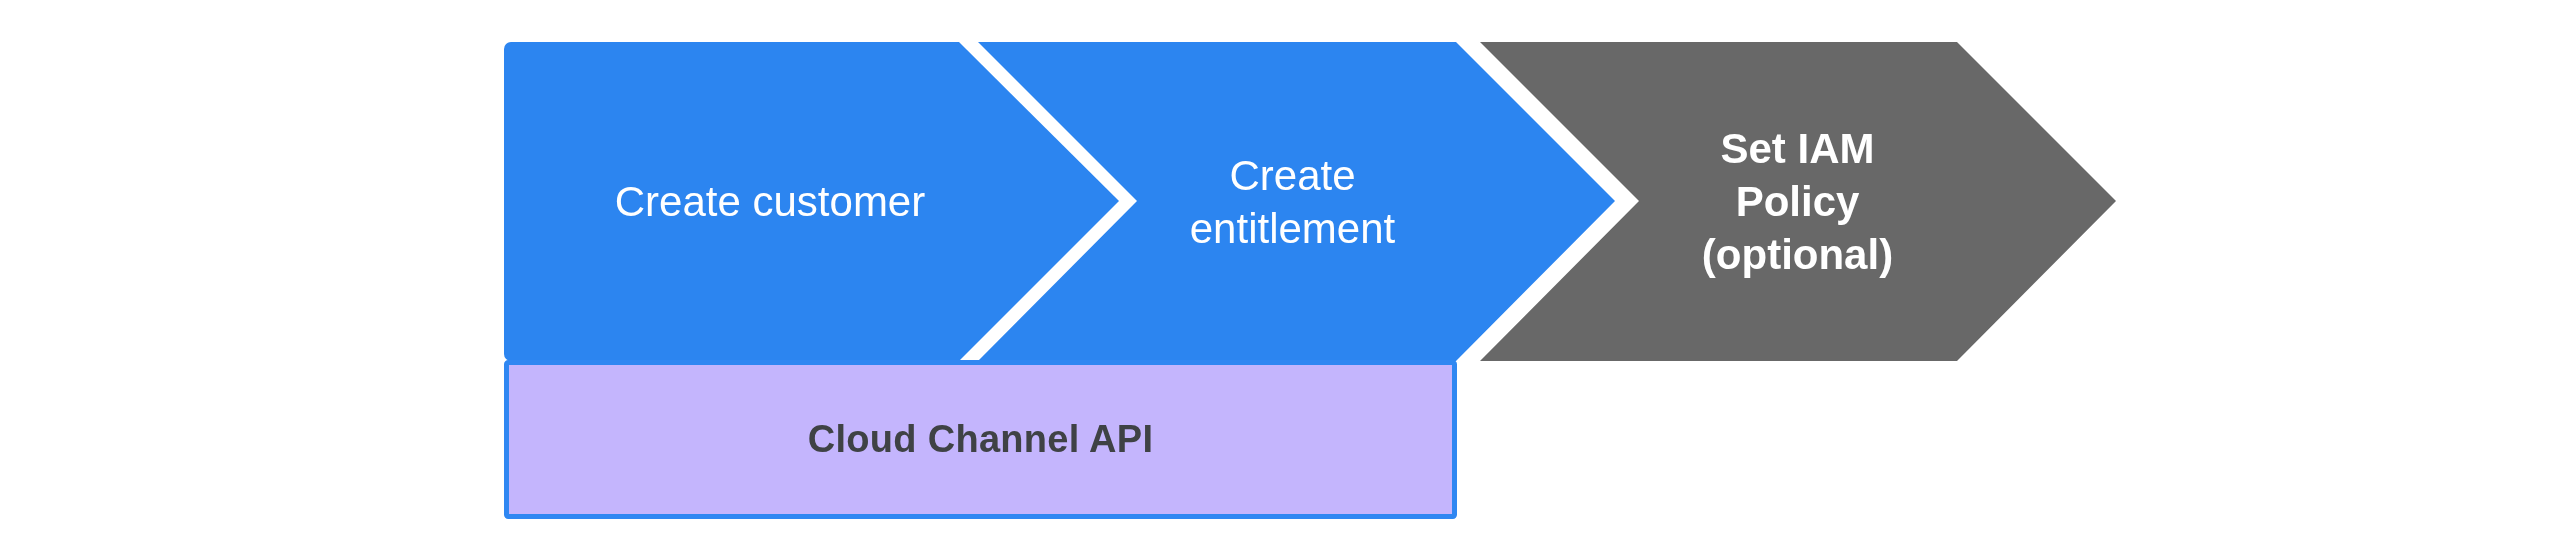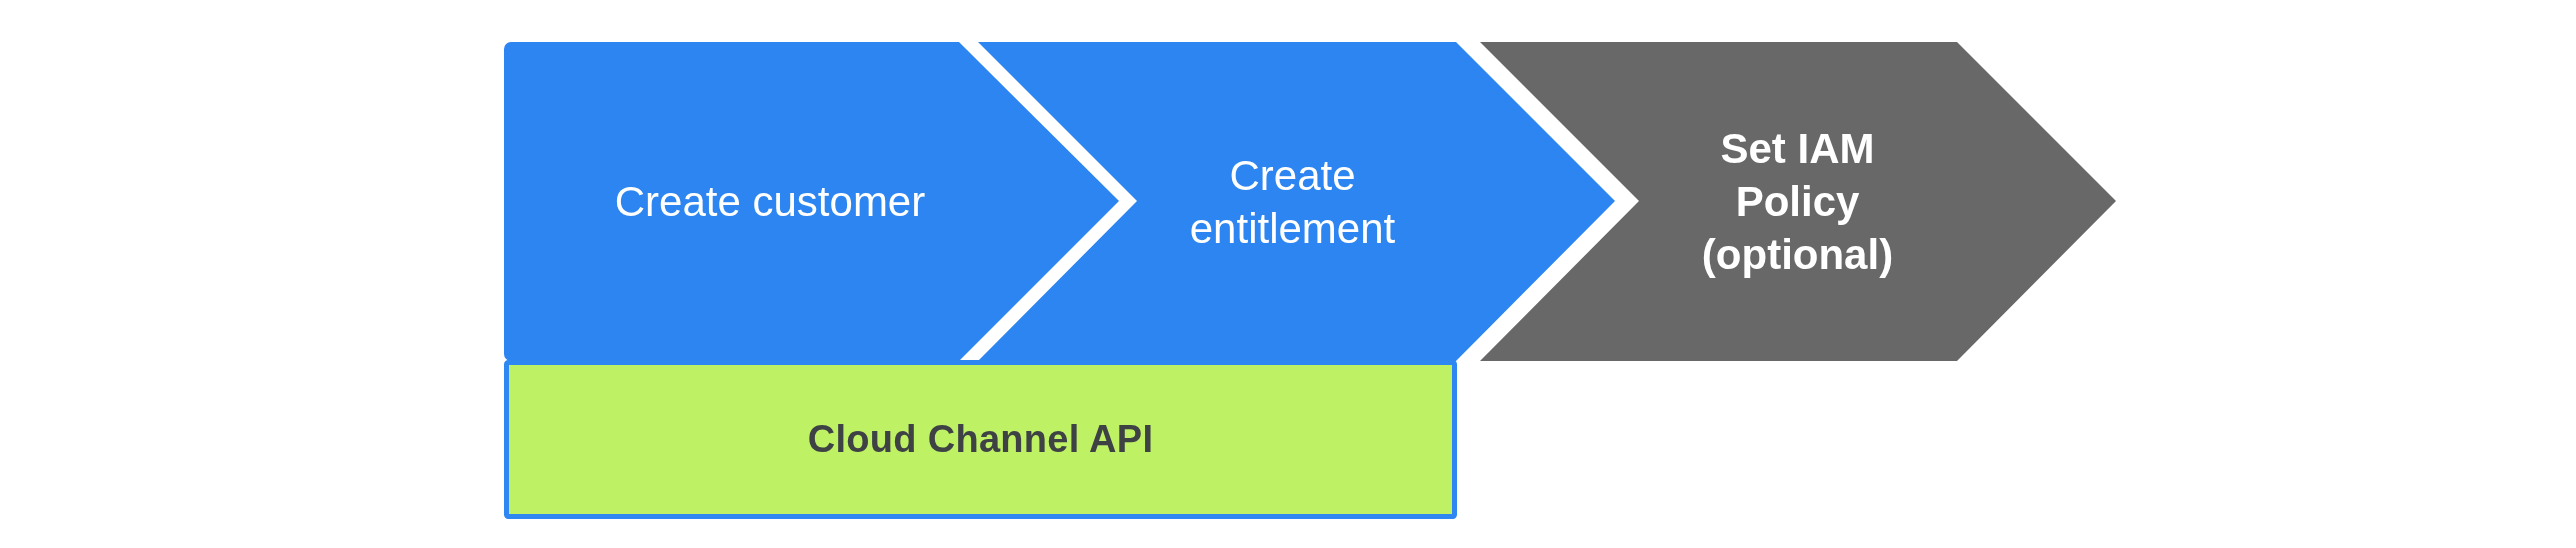--- a/index.html
+++ b/index.html
@@ -60,21 +60,21 @@
   .step-label.l1 { left: 504px;  width: 532px; }
   .step-label.l2 { left: 978px; width: 629px; }
   .step-label.l3 { left: 1480px; width: 635px; font-weight: bold; }
 
   
   .api-box {
     position: absolute;
     top: 360px;
     height: 159px;
     box-sizing: border-box;
-    background: #bef264;
+    background: #c4b5fd;
     display: flex;
     align-items: center;
     justify-content: center;
     text-align: center;
     border-radius: 4.2px;
   }
   .api-box .api-label {
     font-size: 38px;
     font-weight: bold;
     color: #3f4245;

